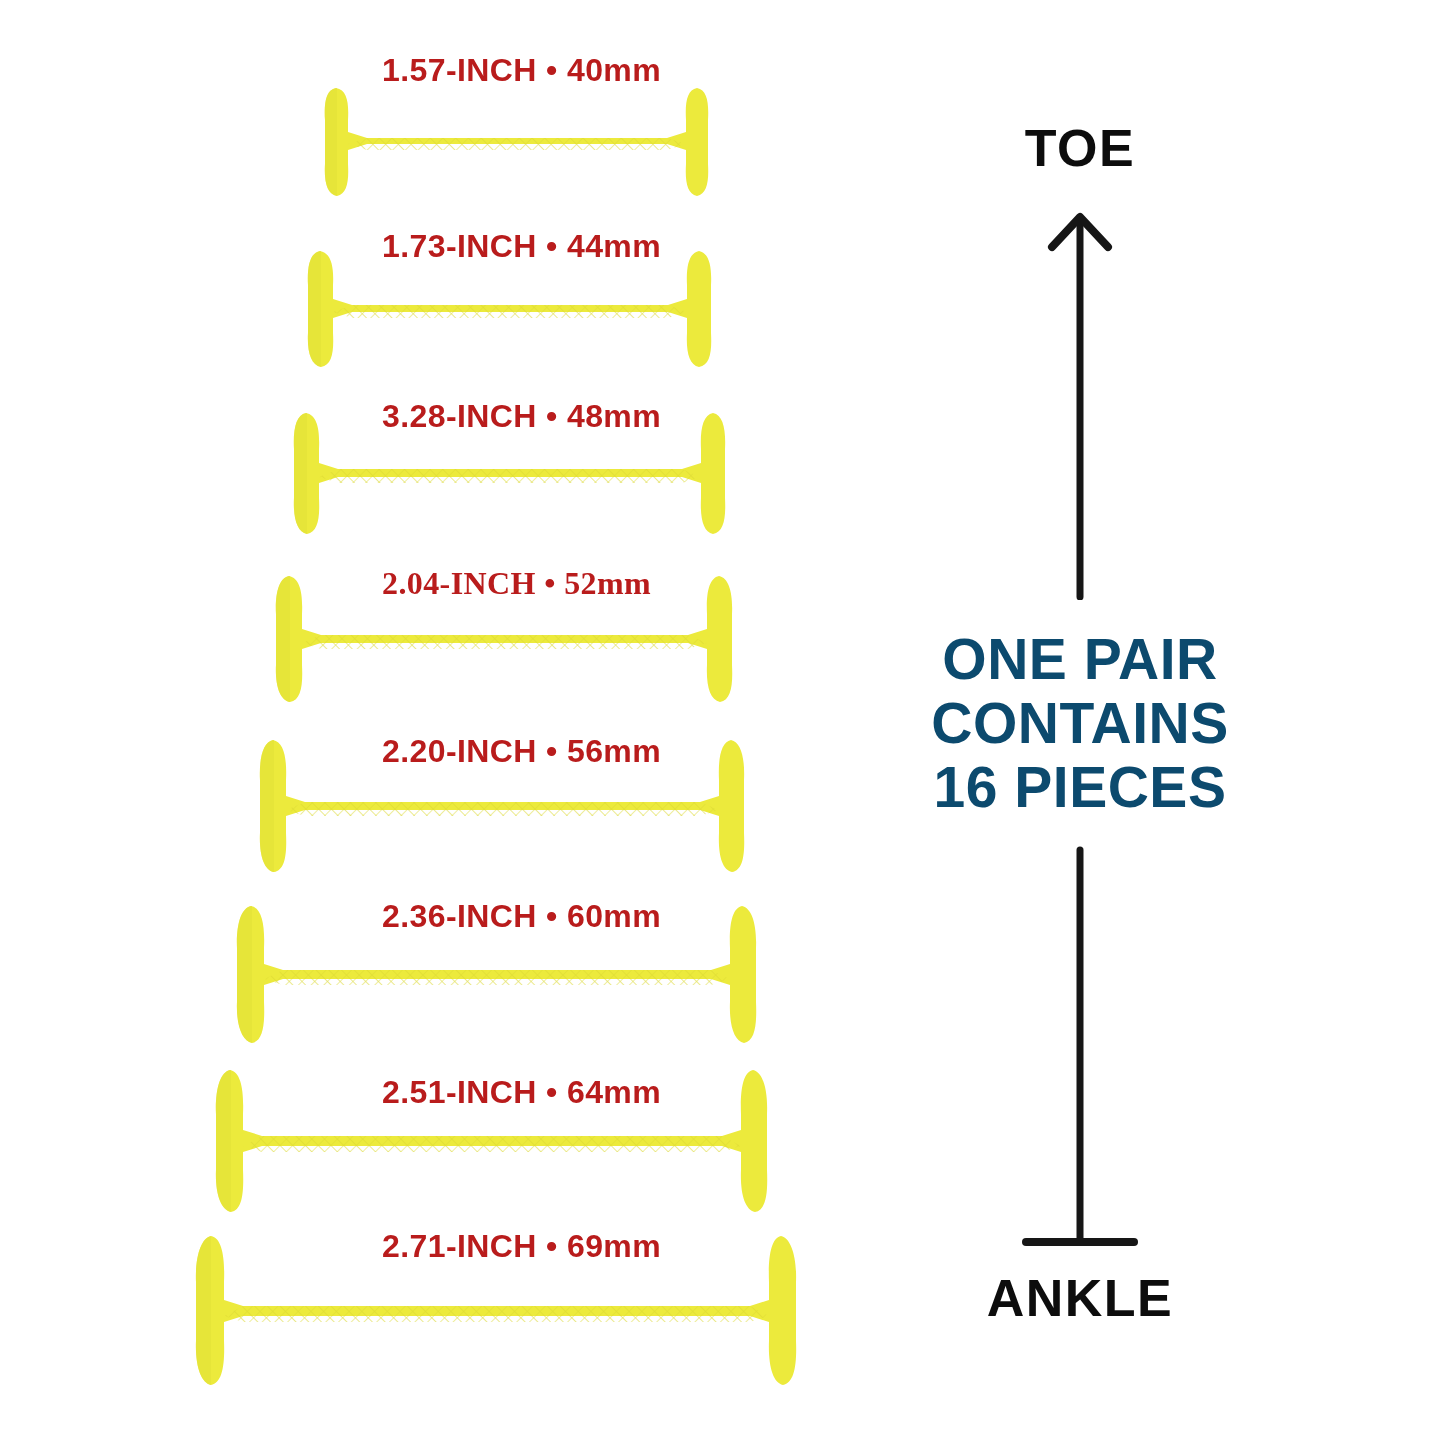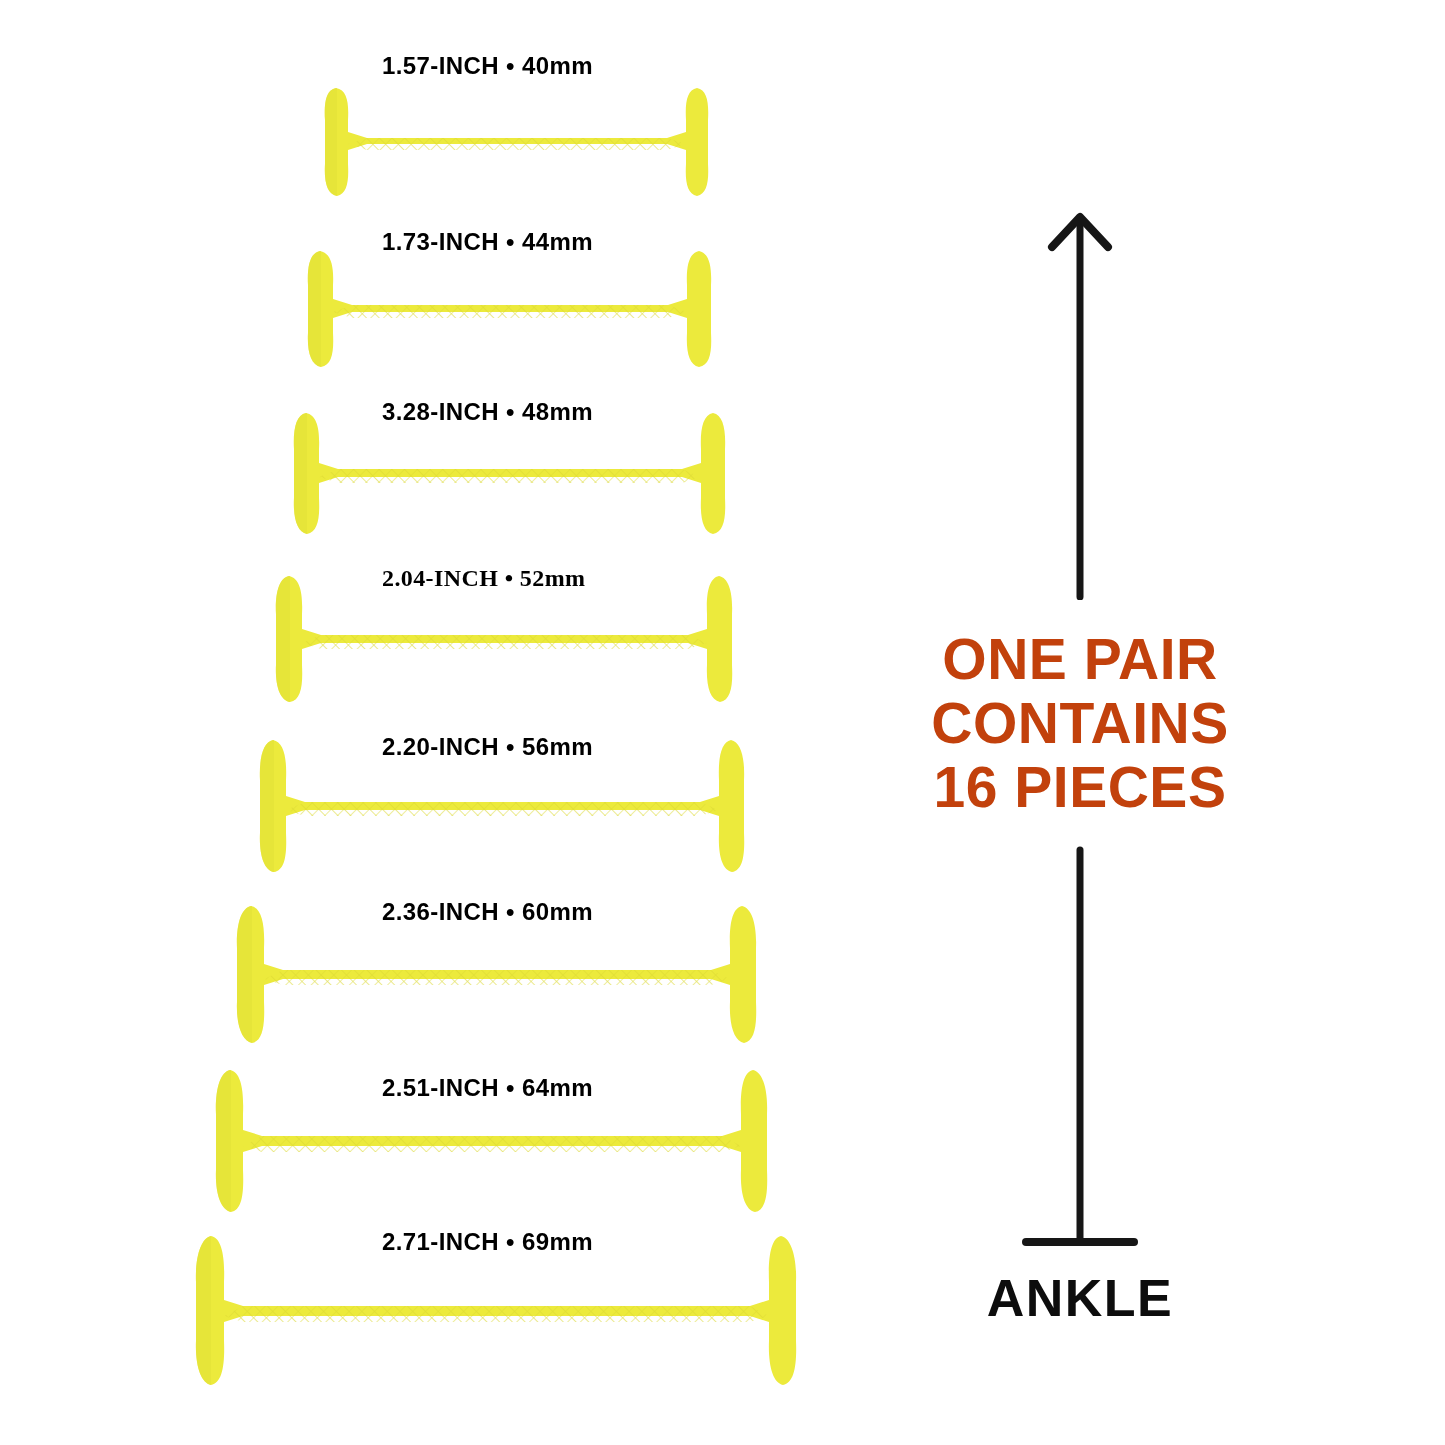--- a/index.html
+++ b/index.html
@@ -18,45 +18,45 @@
 
   
   .lace-row {
     position: absolute;
     left: 0;
     top: 0;
   }
   .lace-label {
     position: absolute;
     white-space: nowrap;
-    color: #000000;
+    color: #b91c1c;
     font-family: "Liberation Sans", sans-serif;
     font-weight: bold;
-    font-size: 24px;
+    font-size: 32px;
     letter-spacing: 0.4px;
   }
   .lace-art {
     position: absolute;
     display: block;
   }
 
   
   .axis-label {
     position: absolute;
     color: #0d0d0d;
     font-family: "Liberation Sans", sans-serif;
     font-weight: bold;
     font-size: 52px;
     letter-spacing: 1.5px;
     white-space: nowrap;
     text-align: center;
   }
   .axis-note {
     position: absolute;
-    color: #c2410c;
+    color: #0c4a6e;
     font-family: "Liberation Sans", sans-serif;
     font-weight: bold;
     font-size: 57px;
     line-height: 1.12;
     letter-spacing: 0.5px;
     white-space: nowrap;
     text-align: center;
   }
   .axis-svg {
     position: absolute;
@@ -214,20 +214,21 @@
         <path d="M21 8 C11 10 5 29 6 54 L6 113 C5 138 11 155 21 157 C32 155 35 138 34 113 L34 94
                  L53 88 L560 88 L579 94 L579 113 C578 138 583 155 593 157 C604 155 607 138 606 113
                  L606 54 C607 29 601 10 591 8 C581 10 578 29 579 54 L579 72 L560 78 L53 78 L34 72 L34 54
                  C35 29 32 10 21 8 Z" fill="#ecea3c"></path>
         <path d="M53 78 L560 78 L579 88 L560 94 L53 94 L34 88 Z" fill="url(#tex8)"></path>
         <path d="M21 8 C11 10 5 29 6 54 L6 113 C5 138 11 155 21 157 L21 8 Z" fill="#e2e036" opacity="0.55"></path>
       </g>
     </svg>
   </div>
 
+  <div class="axis-label" style="left:930px; top:118px; width:300px;">TOE</div>
 
   <svg class="axis-svg" style="left:1030px; top:205px;" width="100" height="395" viewBox="0 0 100 395">
     <line x1="50" y1="14" x2="50" y2="392" stroke="#161616" stroke-width="7" stroke-linecap="round"></line>
     <path d="M22 42 L50 12 L78 42" fill="none" stroke="#161616" stroke-width="8" stroke-linecap="round" stroke-linejoin="round"></path>
   </svg>
 
   <div class="axis-note" style="left:880px; top:628px; width:400px;">
     <div>ONE PAIR</div>
     <div>CONTAINS</div>
     <div>16 PIECES</div>

